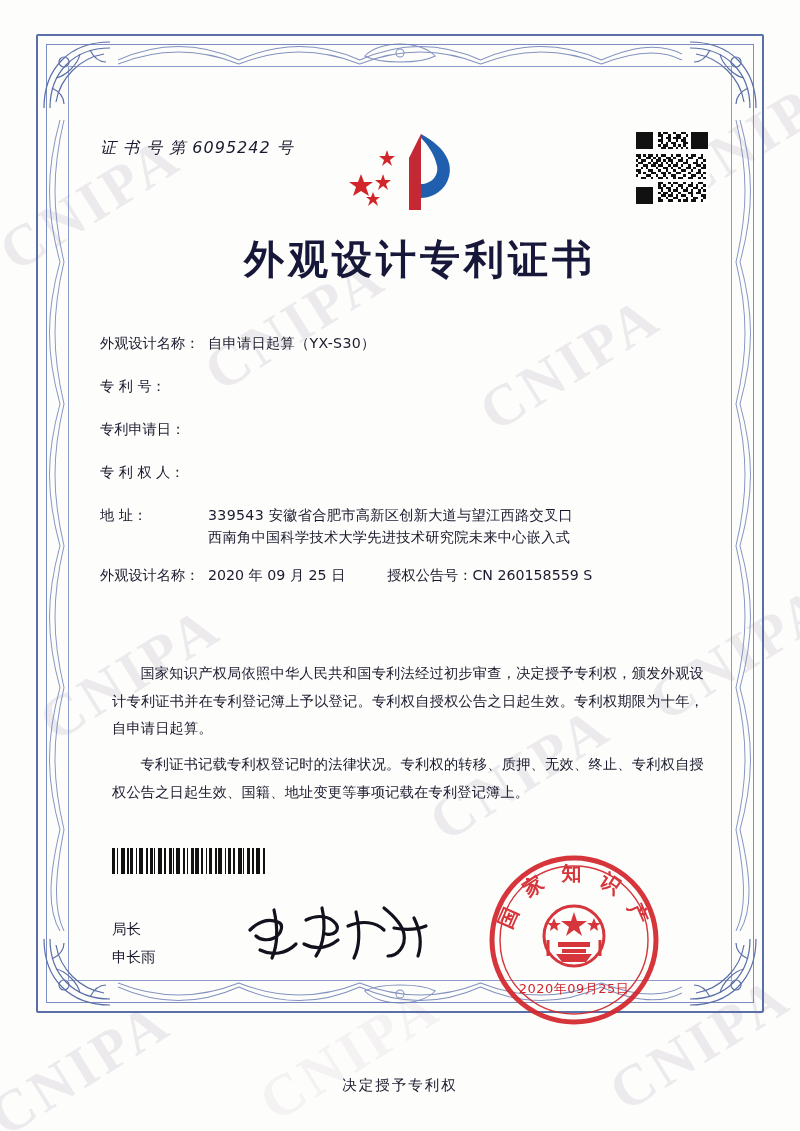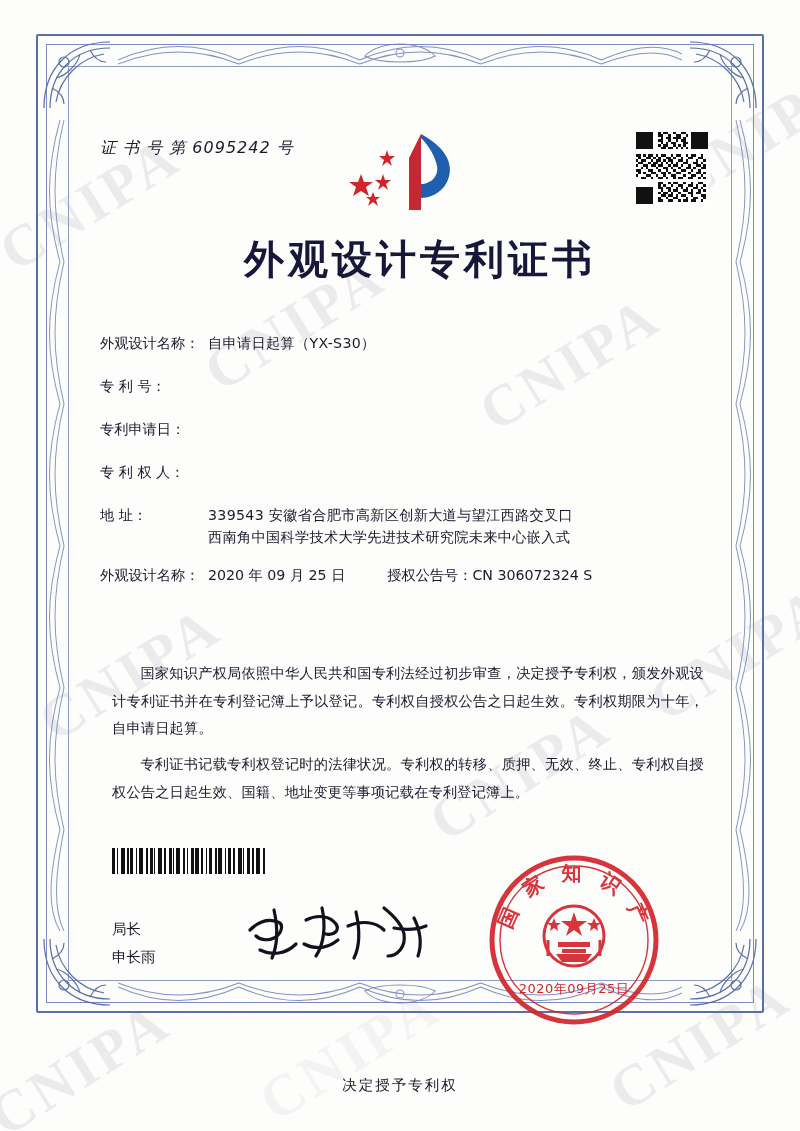--- a/index.html
+++ b/index.html
@@ -570,21 +570,21 @@
       <div class="val">
         <span class="line2">339543 安徽省合肥市高新区创新大道与望江西路交叉口</span>
         <span class="line2">西南角中国科学技术大学先进技术研究院未来中心嵌入式</span>
       </div>
     </div>
 
     <div class="flexrow">
       <div class="lab">外观设计名称：</div>
       <div class="seg">2020 年 09 月 25 日</div>
       <div class="seg second">授权公告号：</div>
-      <div class="seg">CN 306072324 S</div>
+      <div class="seg">CN 260158559 S</div>
     </div>
   </div>
 
   <div class="paras">
     <p>国家知识产权局依照中华人民共和国专利法经过初步审查，决定授予专利权，颁发外观设计专利证书并在专利登记簿上予以登记。专利权自授权公告之日起生效。专利权期限为十年，自申请日起算。</p>
     <p>专利证书记载专利权登记时的法律状况。专利权的转移、质押、无效、终止、专利权自授权公告之日起生效、国籍、地址变更等事项记载在专利登记簿上。</p>
   </div>
 
   <div class="barcode">
     <i style="width:3px"></i>

